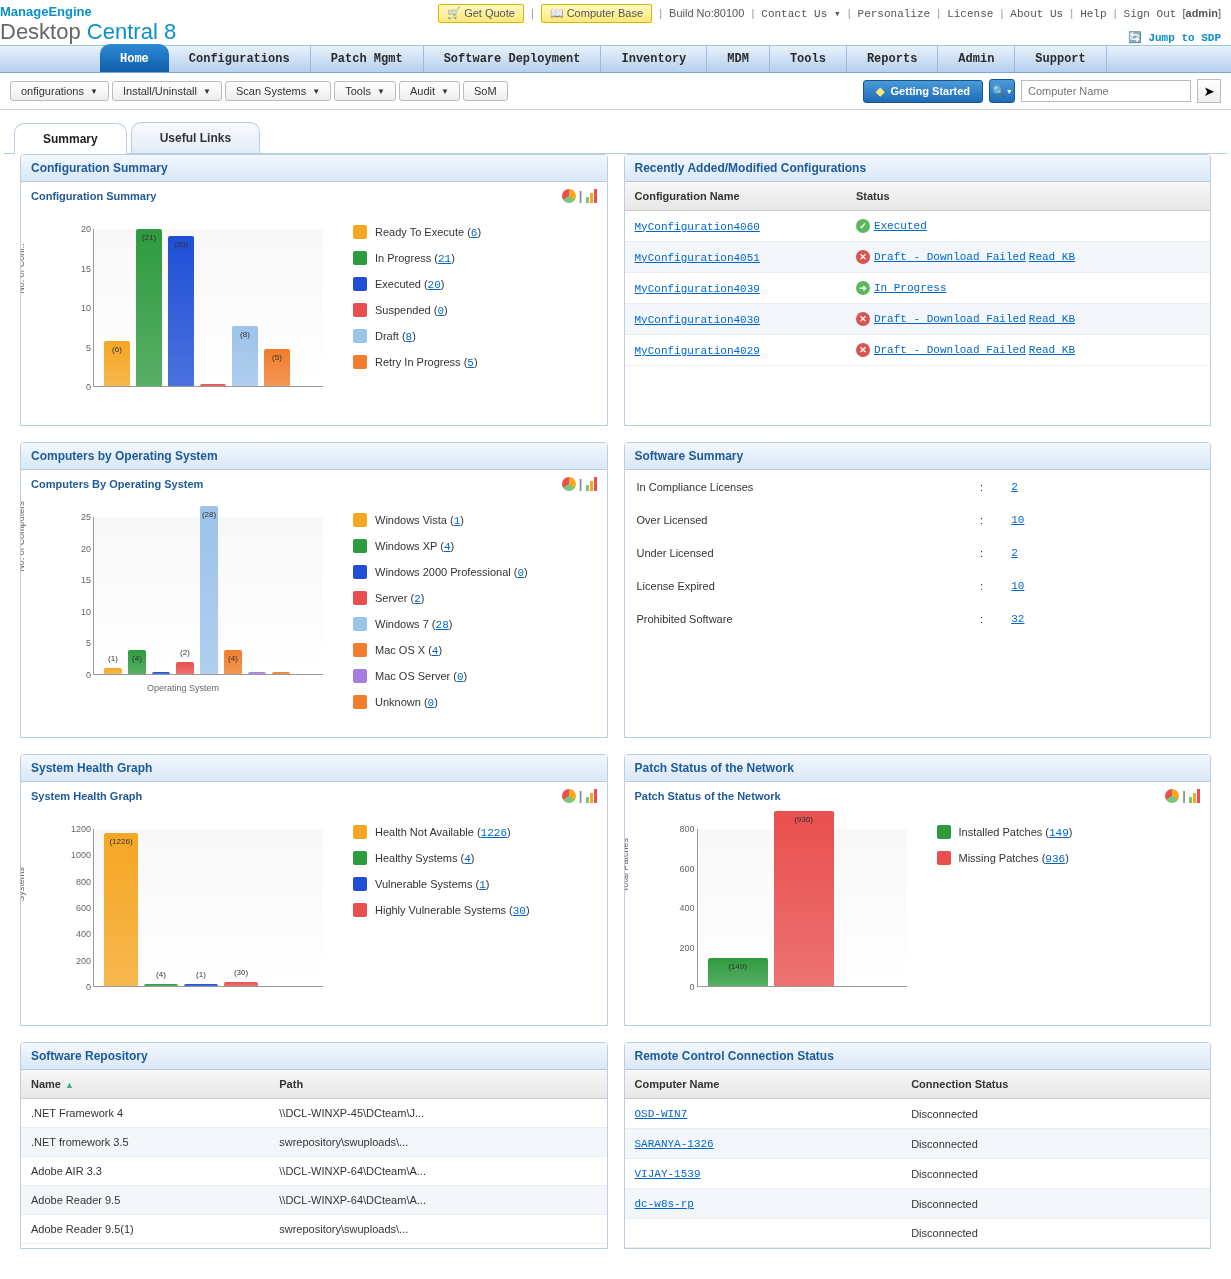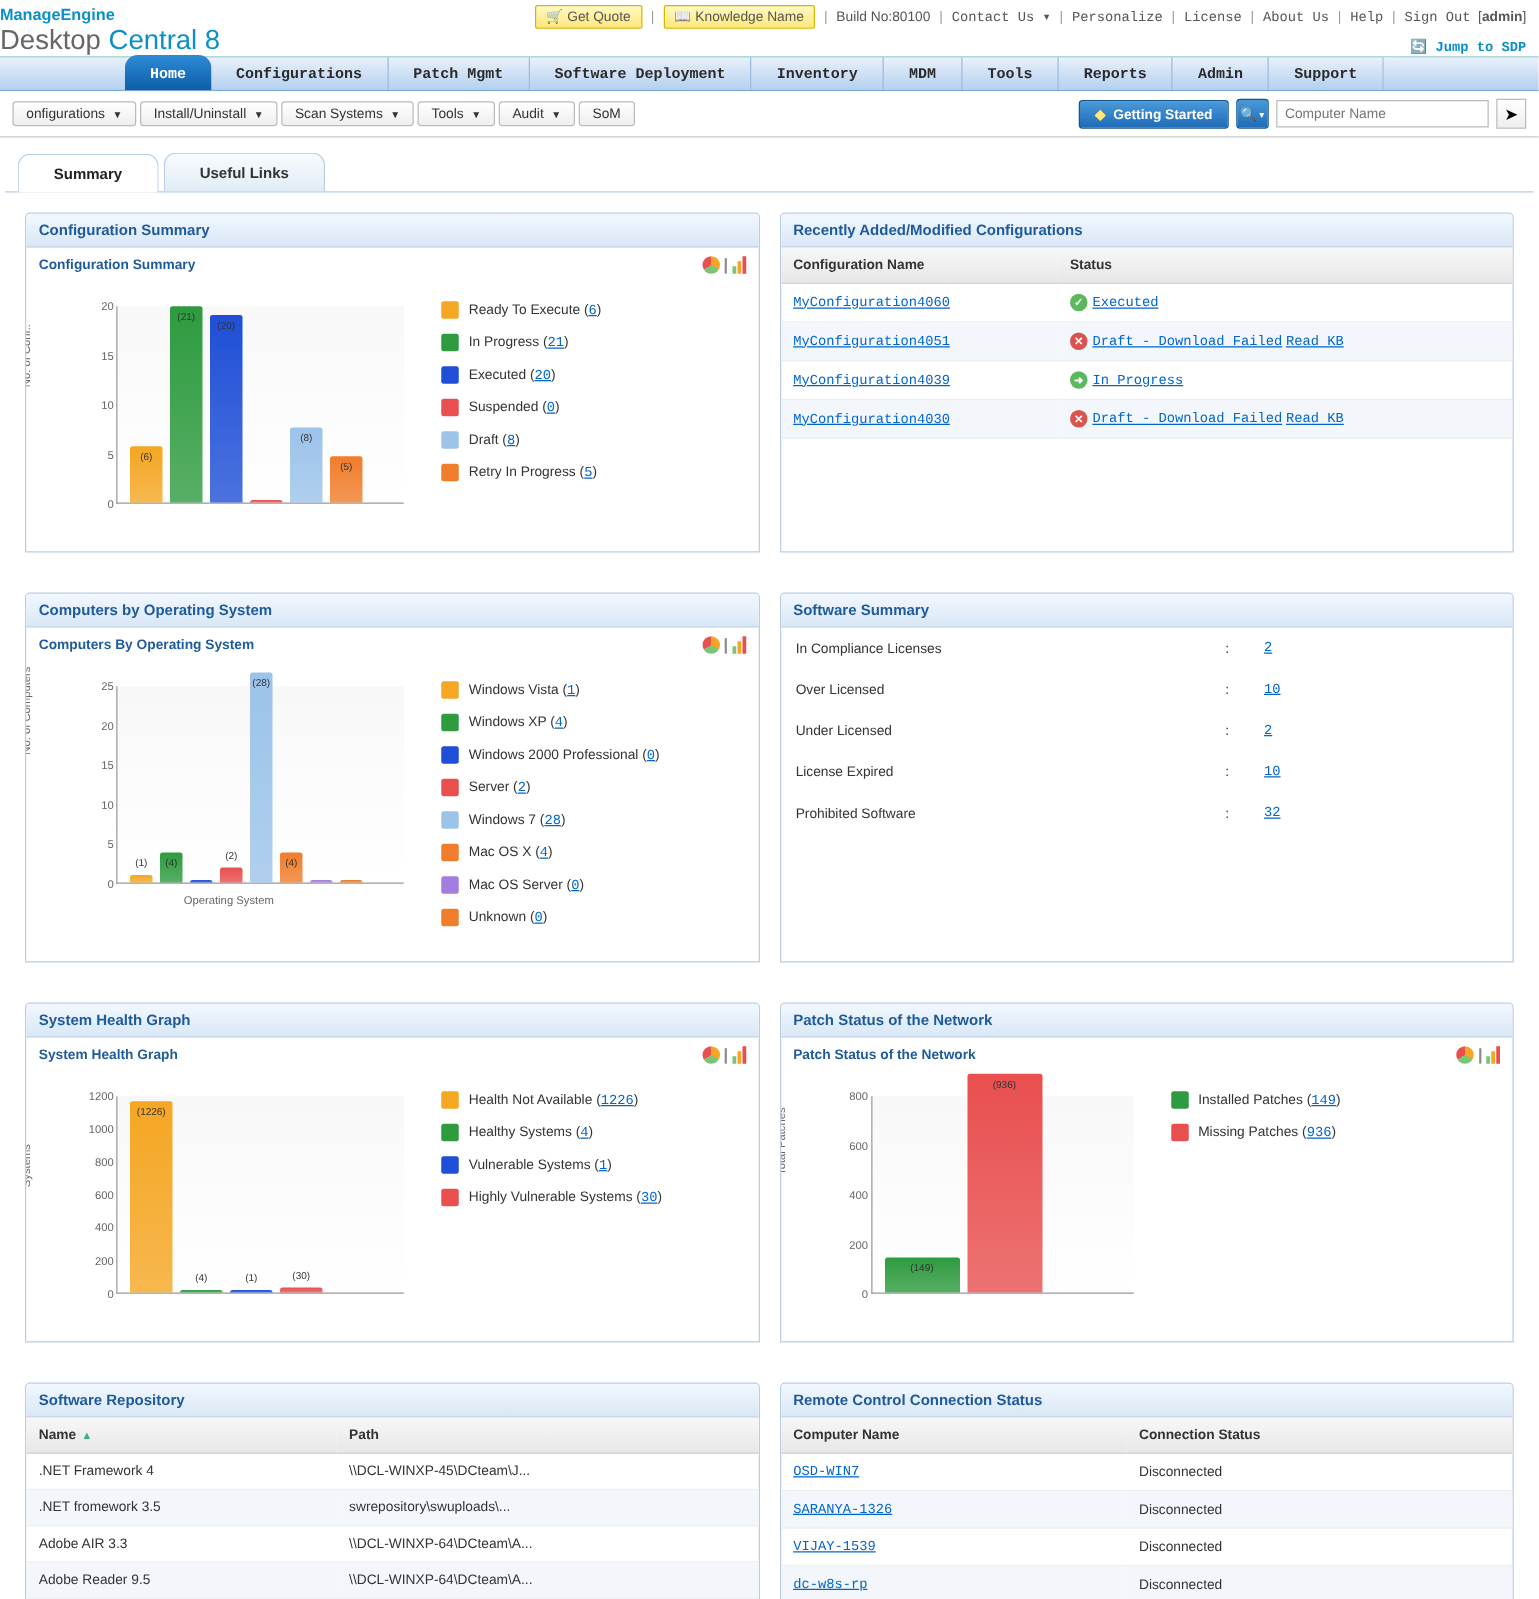--- a/index.html
+++ b/index.html
@@ -37,21 +37,21 @@
 .search-input { border: 1px solid #bbb; padding: 4px 6px; width: 170px; font-size: 11px; color: #999; }
 .search-go { border: 1px solid #bbb; background: linear-gradient(#fff,#eee); width: 24px; height: 24px; cursor: pointer; }
 
 
 .page-tabs { margin: 12px 0 0 14px; display: flex; }
 .ptab { padding: 8px 28px; font-size: 12px; font-weight: bold; color: #333; background: linear-gradient(#f8fbff,#e2ecf6); border: 1px solid #b9cde3; border-bottom: none; border-radius: 10px 10px 0 0; cursor: pointer; margin-right: 4px; }
 .ptab.active { background: #fff; color: #222; position: relative; top: 1px; }
 
 
 .content { display: grid; grid-template-columns: 1fr 1fr; gap: 16px; padding: 0 16px 24px 16px; border-top: 1px solid #b9cde3; margin: 0 4px; }
-.panel { border: 1px solid #b9cde3; border-radius: 4px 4px 0 0; overflow: hidden; margin-top: 16px; }
+.panel { border: 1px solid #b9cde3; border-radius: 4px 4px 0 0; overflow: hidden; }
 .panel-hd { background: linear-gradient(#f2f8ff,#d9e7f6); padding: 6px 10px; font-size: 12px; font-weight: bold; color: #1f5a99; border-bottom: 1px solid #b9cde3; }
 .panel-sub { padding: 6px 10px; font-size: 11px; font-weight: bold; color: #1f5a99; display: flex; align-items: center; }
 .panel-sub .icons { margin-left: auto; color: #888; font-size: 13px; display: flex; gap: 3px; align-items: center; }
 .mini-icon { display: inline-block; width: 14px; height: 14px; border-radius: 50%; background: conic-gradient(#f5a623 0 120deg,#7cc576 120deg 240deg,#e94f4f 240deg 360deg); }
 .mini-bars { display: inline-flex; gap: 1px; align-items: flex-end; }
 .mini-bars span { width: 3px; background: #6aa9e0; display: inline-block; }
 .mini-bars span:nth-child(1){ height:6px; background:#7cc576;} .mini-bars span:nth-child(2){height:10px;background:#f5a623;} .mini-bars span:nth-child(3){height:14px;background:#e94f4f;}
 
 
 .chart-wrap { display: flex; padding: 10px 12px 16px 12px; gap: 20px; }
@@ -93,21 +93,21 @@
     <div class="logo-me">ManageEngine</div>
     <div class="logo-product">
       <span class="dc">Desktop</span>
       <span class="blue">Central 8</span>
     </div>
   </div>
   <div class="top-right">
     <div class="top-links">
       <span class="btn-yellow">🛒 <span>Get Quote</span></span>
       <span class="sep">|</span>
-      <span class="btn-yellow">📖 <span>Knowledge Name</span></span>
+      <span class="btn-yellow">📖 <span>Computer Base</span></span>
       <span class="sep">|</span>
       <span>Build No:80100</span>
       <span class="sep">|</span>
       <a><span>Contact Us</span> ▾</a>
       <span class="sep">|</span>
       <a>Personalize</a>
       <span class="sep">|</span>
       <a>License</a>
       <span class="sep">|</span>
       <a>About Us</a>
@@ -237,20 +237,24 @@
           <tr>
             <td><a>MyConfiguration4051</a></td>
             <td><span class="status-icon si-err">✕</span><a>Draft - Download Failed</a> <a>Read KB</a></td>
           </tr>
           <tr>
             <td><a>MyConfiguration4039</a></td>
             <td><span class="status-icon si-prog">➜</span><a>In Progress</a></td>
           </tr>
           <tr>
             <td><a>MyConfiguration4030</a></td>
+            <td><span class="status-icon si-err">✕</span><a>Draft - Download Failed</a> <a>Read KB</a></td>
+          </tr>
+          <tr>
+            <td><a>MyConfiguration4029</a></td>
             <td><span class="status-icon si-err">✕</span><a>Draft - Download Failed</a> <a>Read KB</a></td>
           </tr>
         </tbody>
     </table>
   </div>
 
   <div class="panel">
     <div class="panel-hd">Computers by Operating System</div>
     <div class="panel-sub">
       <span>Computers By Operating System</span>

